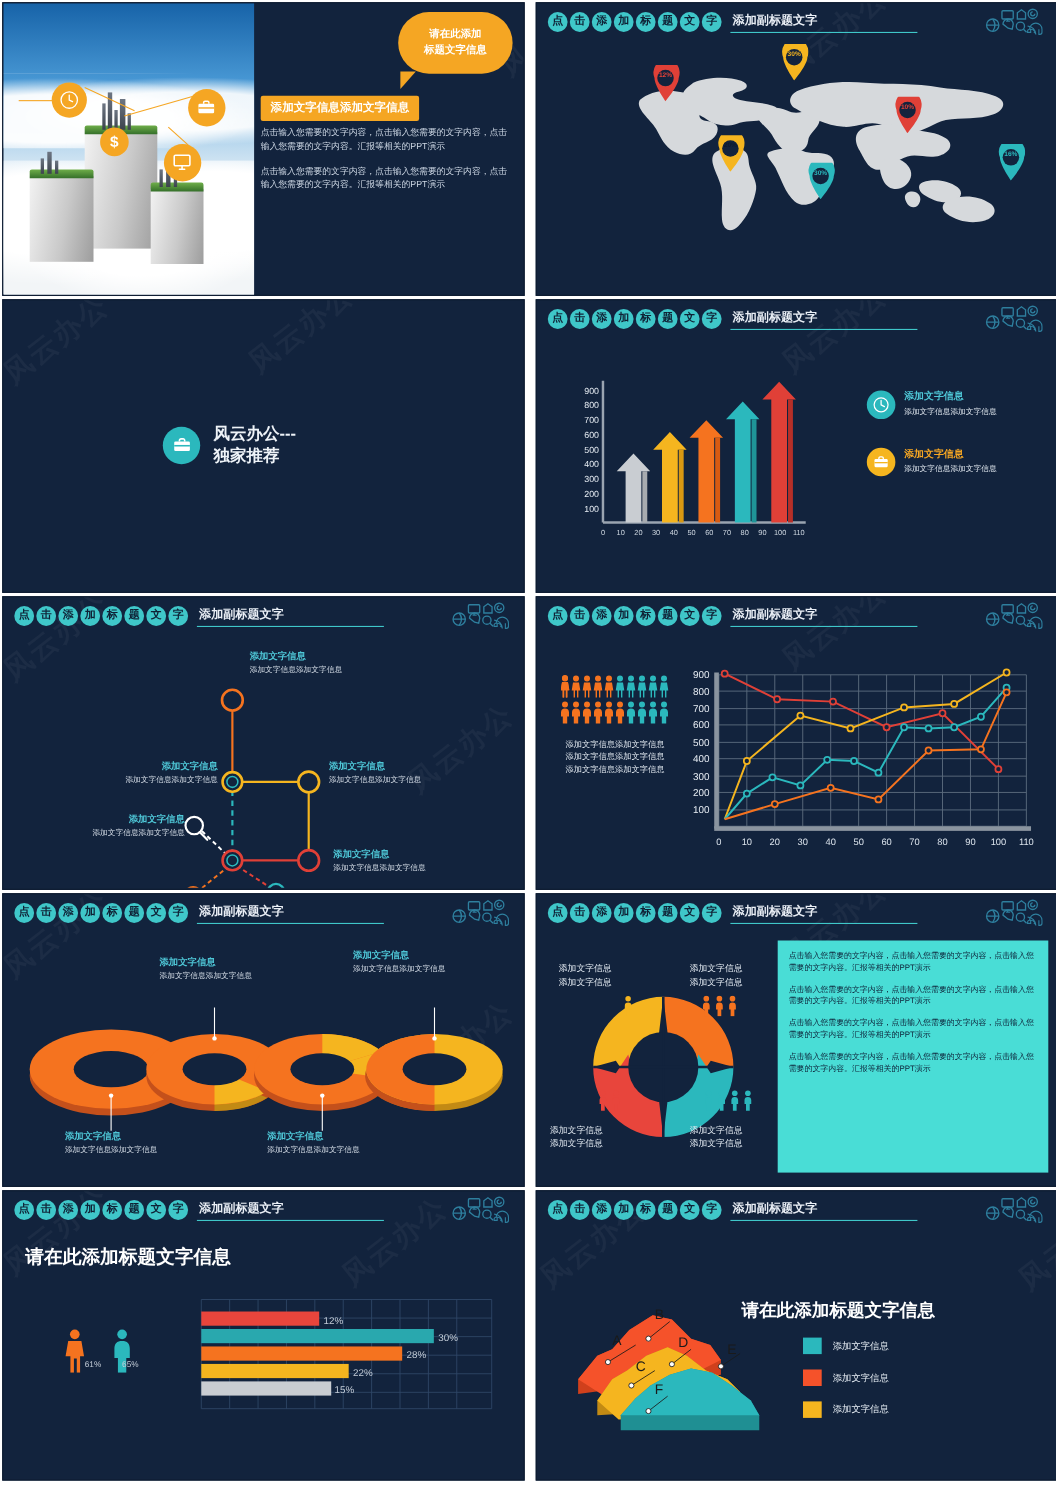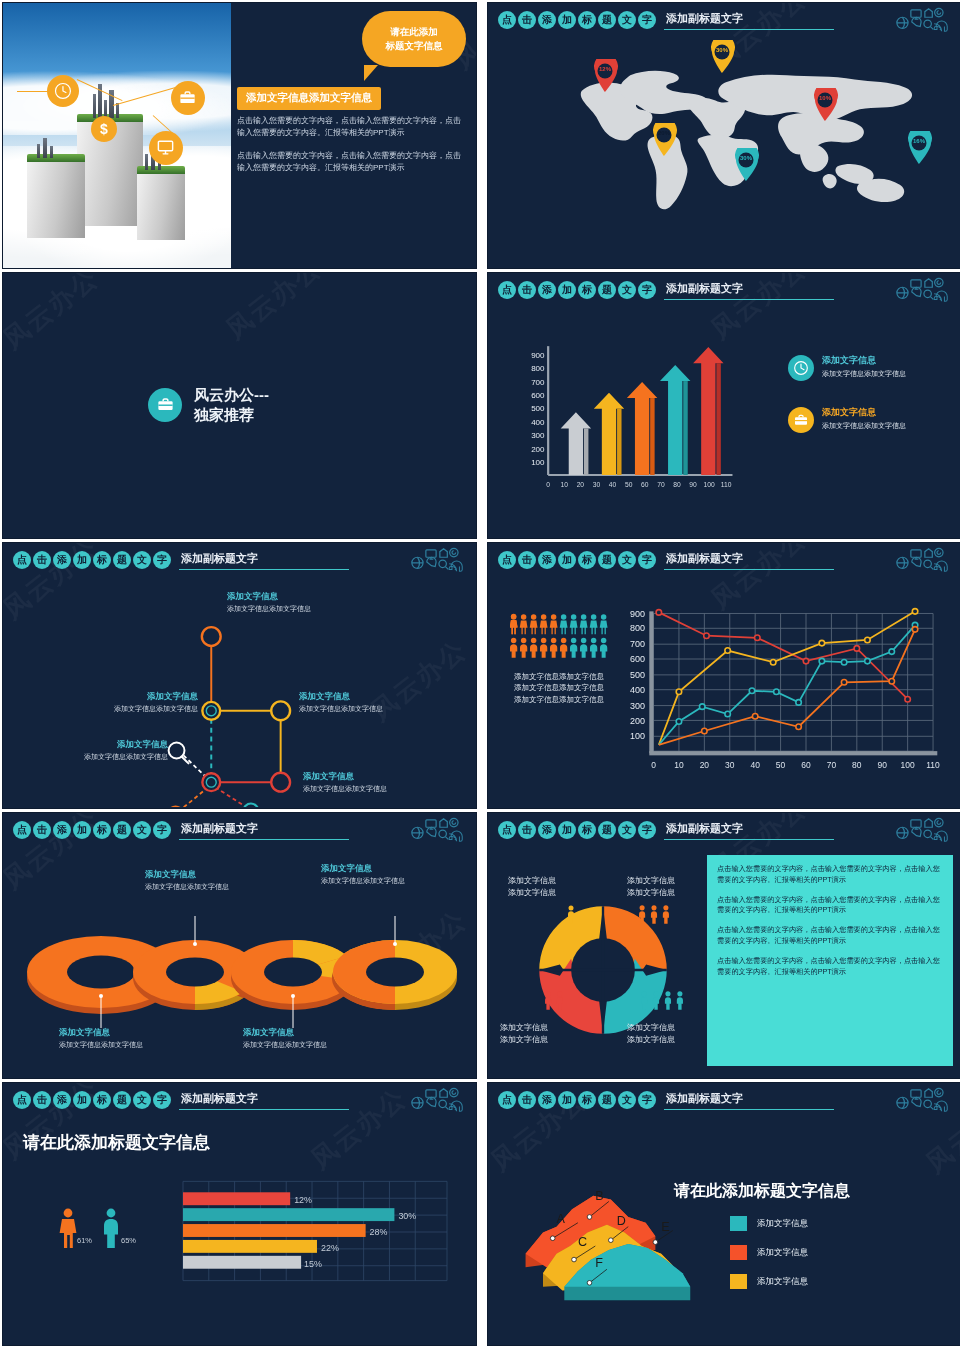--- a/index.html
+++ b/index.html
@@ -899,21 +899,21 @@
           <path d="M4 11h12l2.4 14h-3.6v15h-3V27h-2.6v13H6V25H1.6z"></path>
         </g>
   </svg>
   <svg viewBox="0 0 20 40" style="position:absolute;left:98px;top:125px;width:20px;height:40px;">
     <g fill="#2bb8bd">
           <circle cx="10" cy="5" r="4.4"></circle>
           <path d="M10 11c4.8 0 7 2.4 7 7.2v8.4h-3.2V40H6.2V26.6H3V18.2C3 13.4 5.2 11 10 11z"></path>
         </g>
   </svg>
   <div class="pct" style="left:74px;top:153px;">61%</div>
-  <div class="pct" style="left:118px;top:153px;">65%</div>
+  <div class="pct" style="left:108px;top:153px;">65%</div>
   <svg viewBox="0 0 270 104" style="position:absolute;left:178px;top:96px;width:268px;height:104px;">
     <g stroke="#2f4767" stroke-width="0.8">
       <line x1="2" y1="2" x2="268" y2="2"></line>
           <line x1="2" y1="19" x2="268" y2="19"></line>
       <line x1="2" y1="36" x2="268" y2="36"></line>
           <line x1="2" y1="53" x2="268" y2="53"></line>
       <line x1="2" y1="70" x2="268" y2="70"></line>
           <line x1="2" y1="87" x2="268" y2="87"></line>
       <line x1="2" y1="102" x2="268" y2="102"></line>
       <line x1="2" y1="2" x2="2" y2="102"></line>

